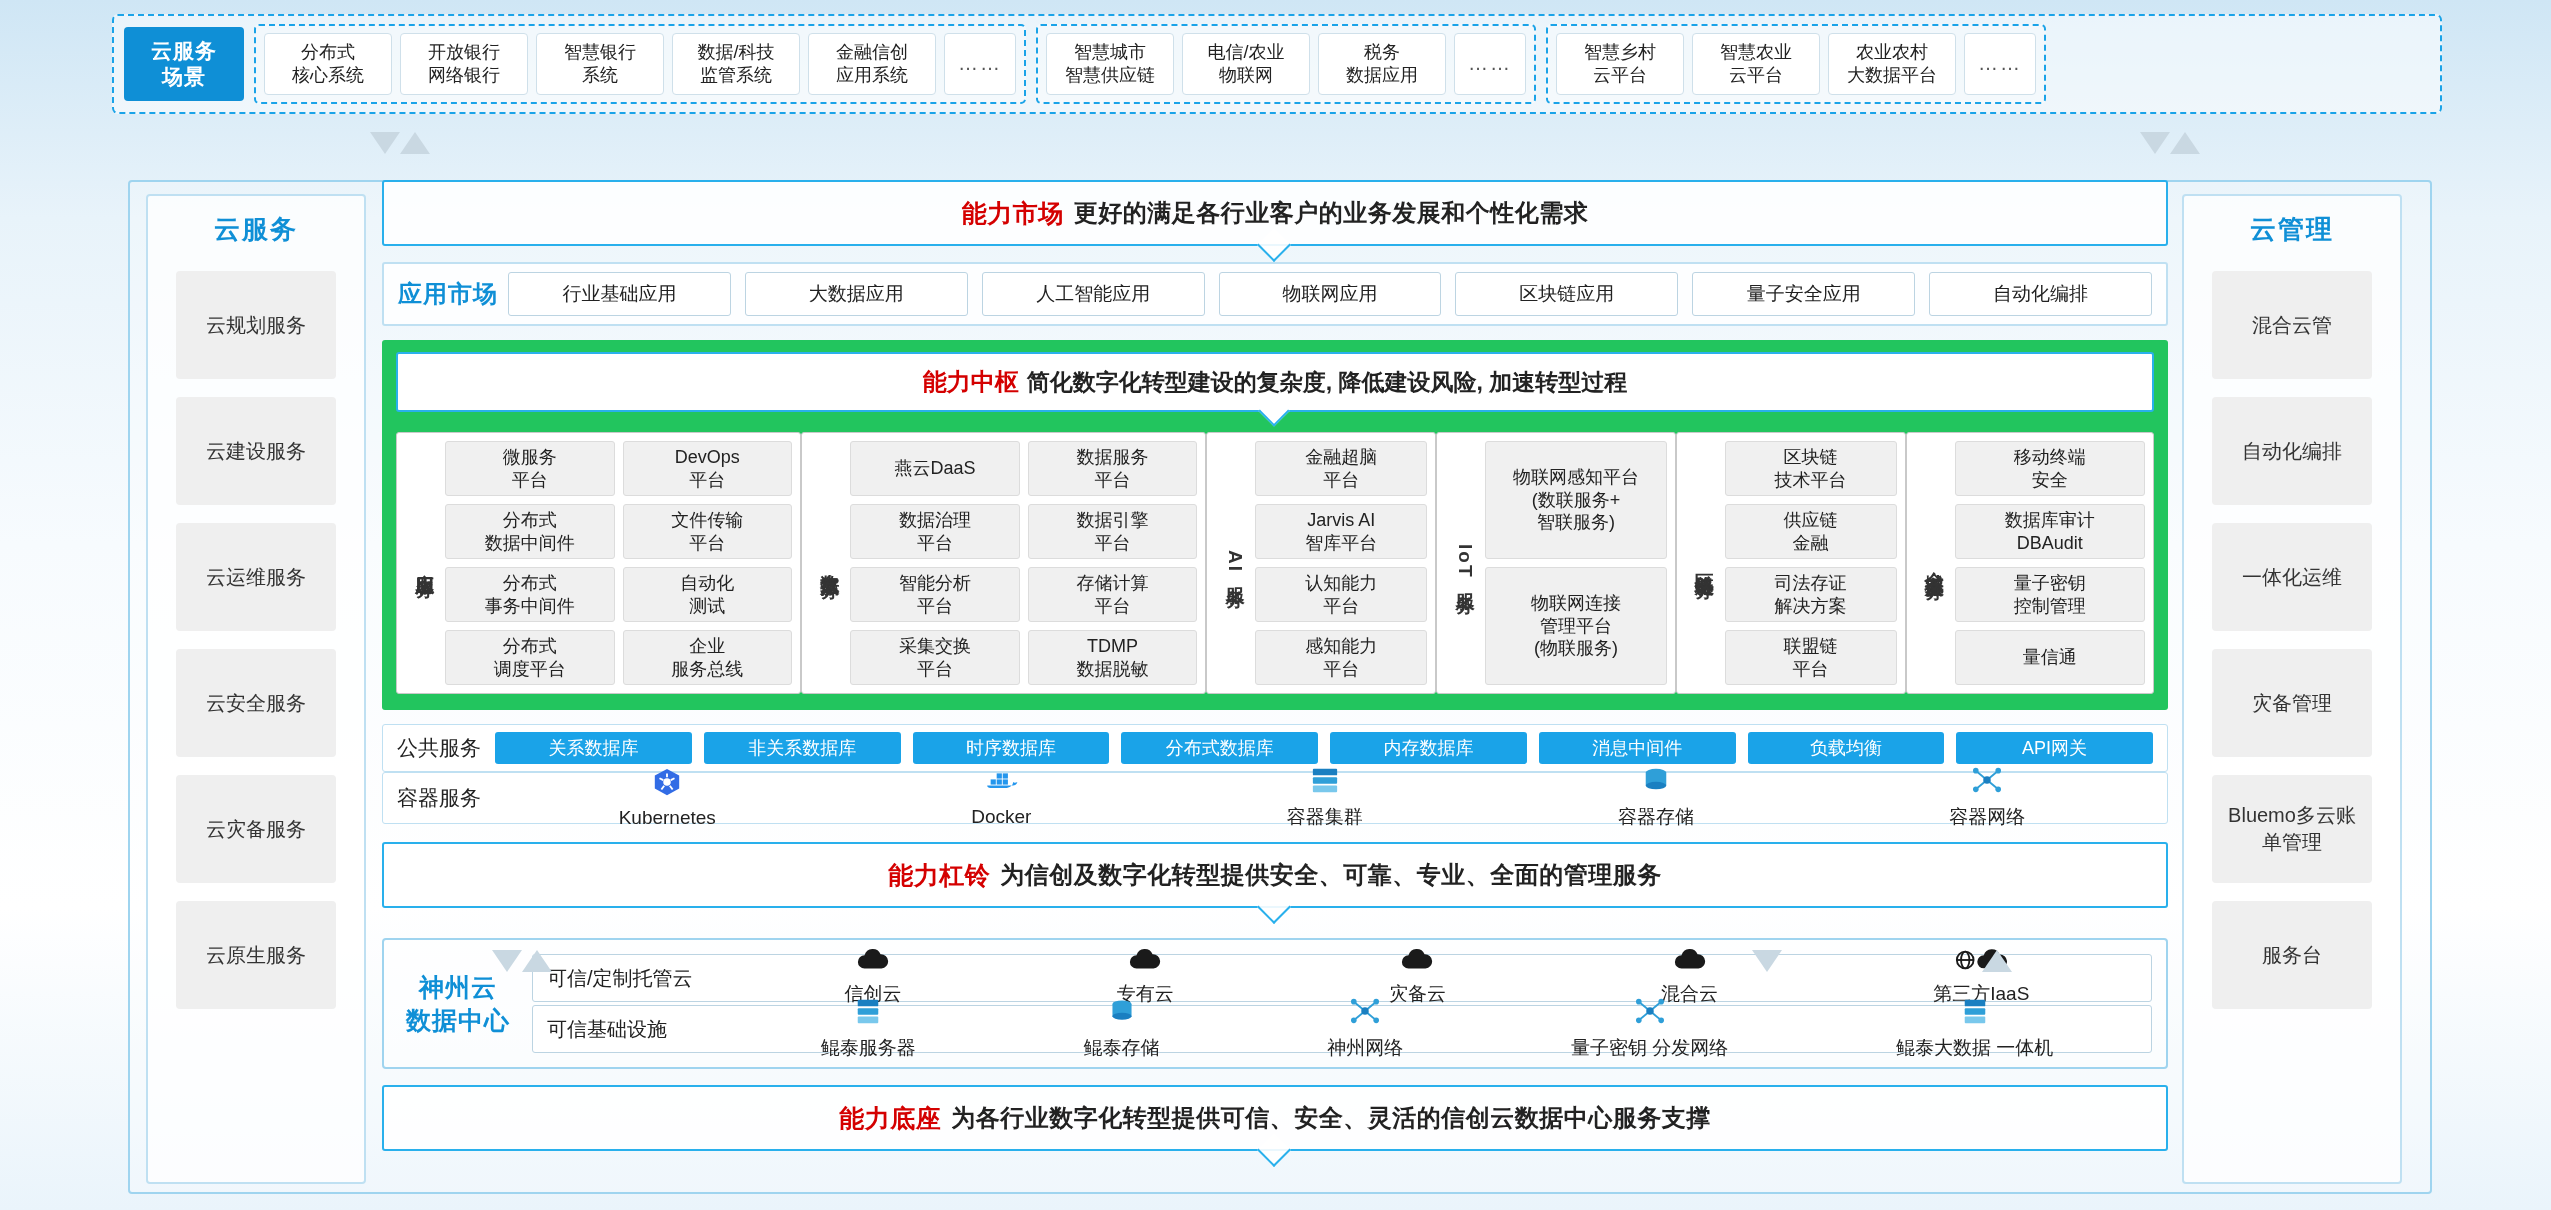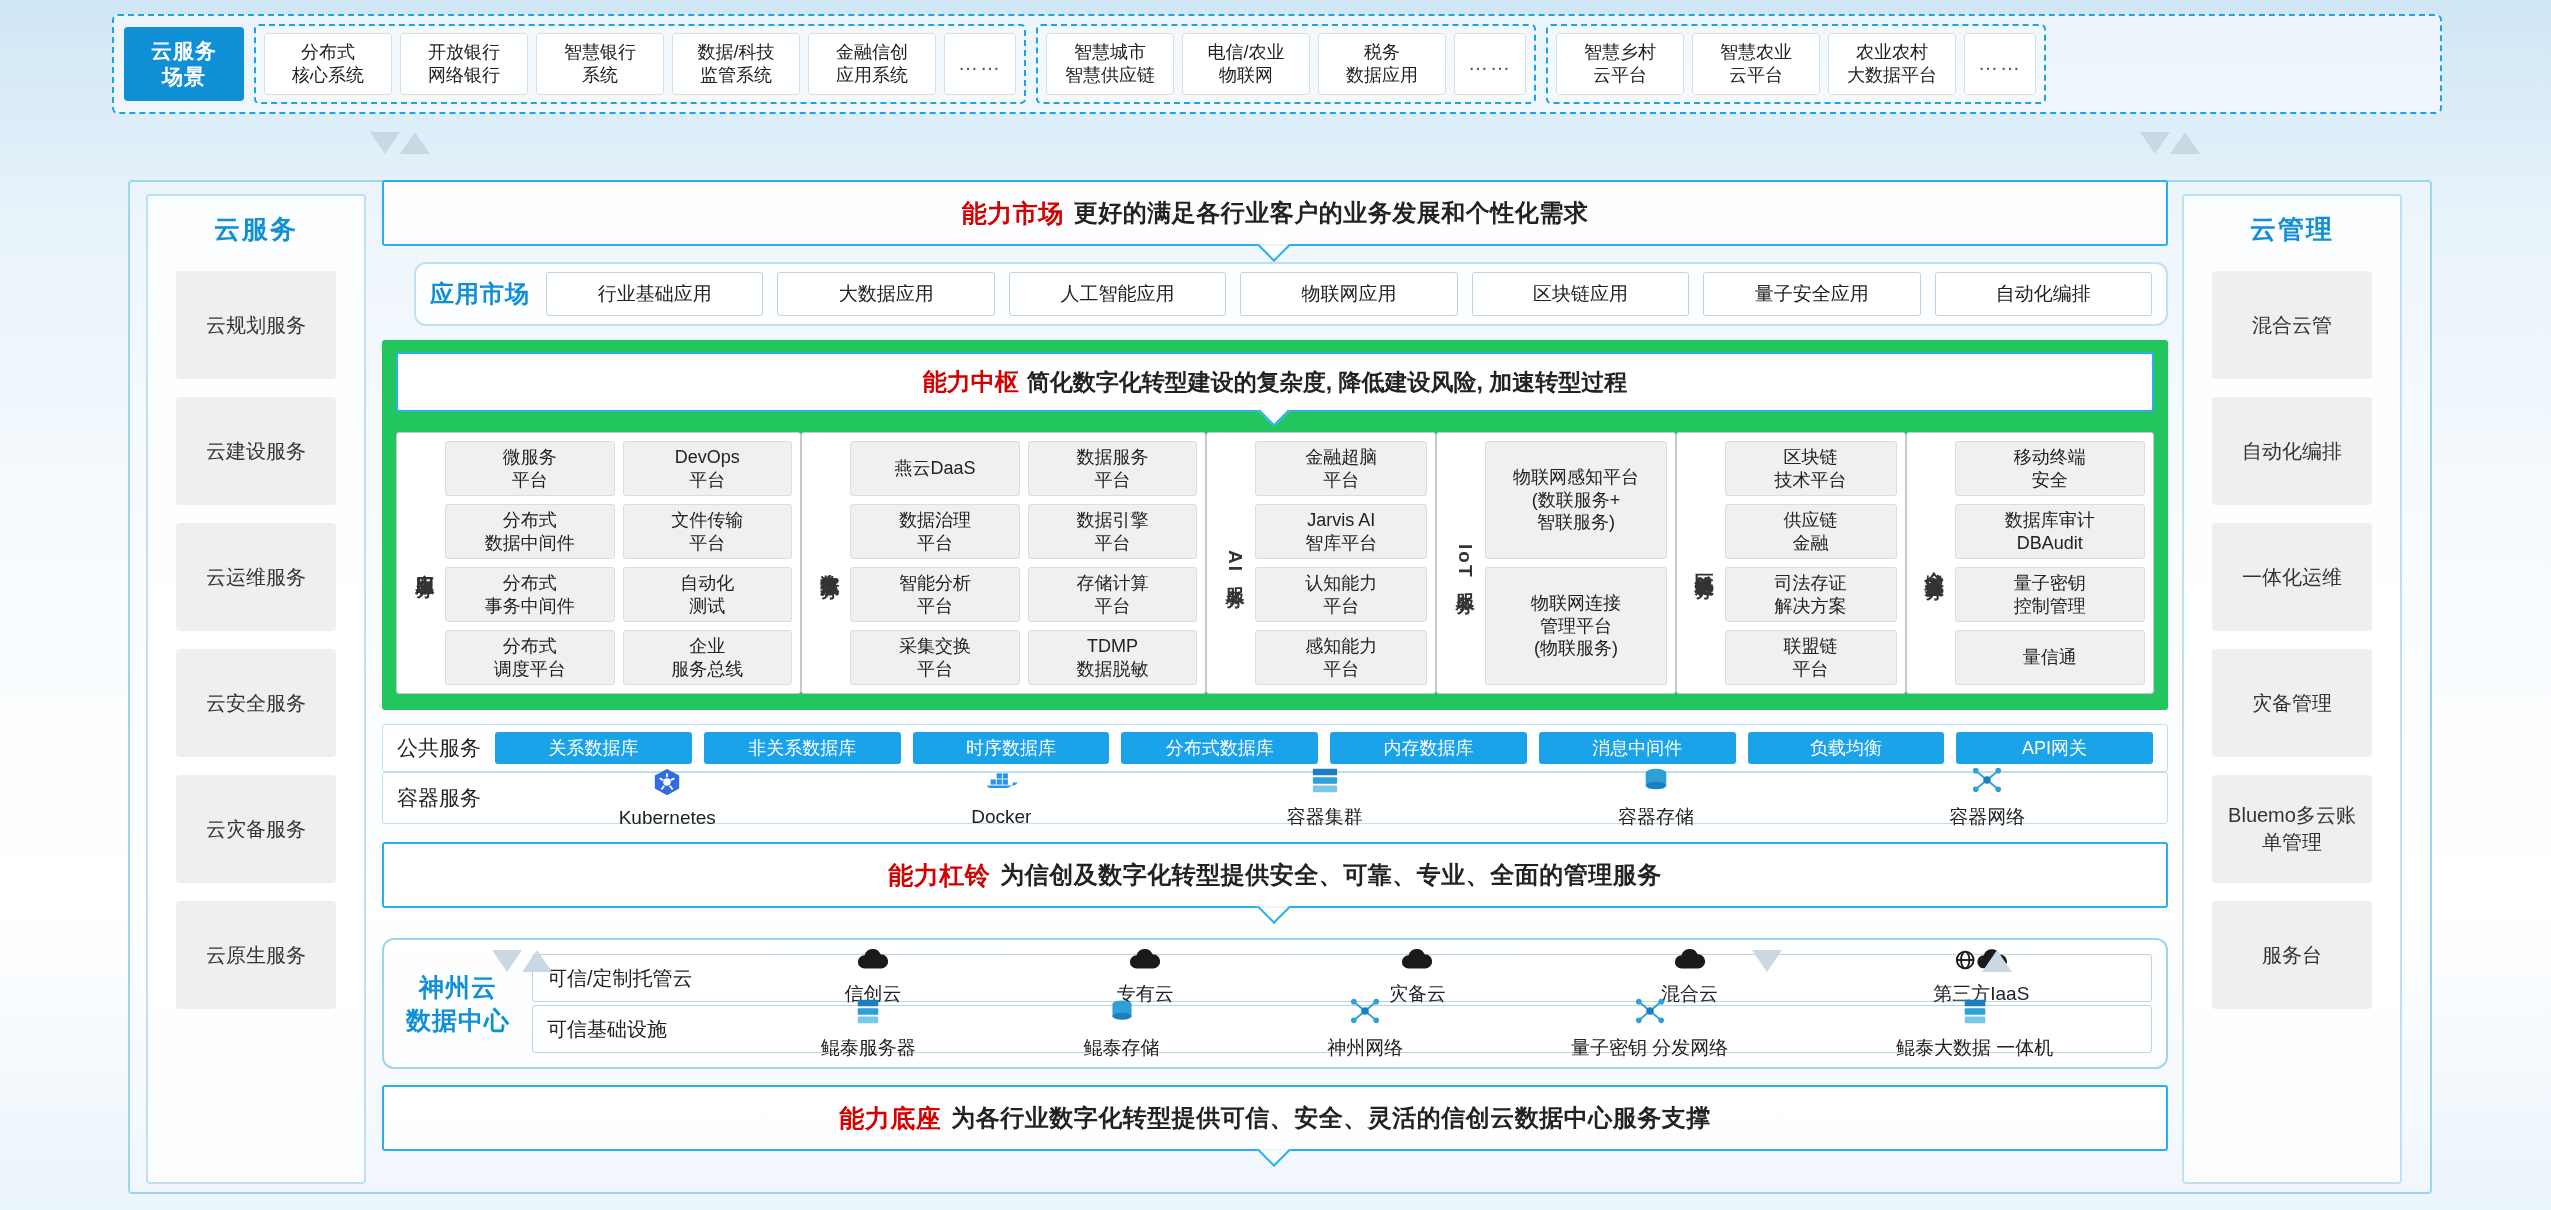--- a/index.html
+++ b/index.html
@@ -76,22 +76,22 @@
   }
   .banner .sub{color:#222;font-weight:bold;margin-left:10px;font-size:24px;}
   .banner:after{
     content:"";position:absolute;left:50%;bottom:-13px;margin-left:-13px;width:22px;height:22px;
     background:rgba(255,255,255,.9);border-right:2px solid #29b0ec;border-bottom:2px solid #29b0ec;
     transform:rotate(45deg);
   }
 
   
   .appmkt{
-    margin-top:16px;height:64px;border:2px solid #bfe0f2;border-radius:12px;background:rgba(255,255,255,.85);
-    display:flex;align-items:center;padding:0 14px;box-sizing:border-box;gap:16px;margin-left:32px;
+    margin-top:16px;height:64px;border:2px solid #bfe0f2;border-radius:3px;background:rgba(255,255,255,.85);
+    display:flex;align-items:center;padding:0 14px;box-sizing:border-box;gap:10px;
   }
   .appmkt .lbl{font-size:24px;font-weight:bold;color:#0f8fd6;white-space:nowrap;letter-spacing:1px;}
   .appmkt .cells{display:flex;gap:14px;flex:1;}
   .appmkt .cell{
     flex:1;height:42px;border:1px solid #bcd4e2;border-radius:3px;background:#fff;
     display:flex;align-items:center;justify-content:center;font-size:19px;color:#222;white-space:nowrap;
   }
 
   
   .hub{
@@ -141,21 +141,21 @@
   }
   .controw .lbl{font-size:21px;color:#222;white-space:nowrap;margin-right:10px;}
   .controw .citems{display:flex;flex:1;justify-content:space-around;align-items:center;}
   .citem{display:flex;align-items:center;gap:10px;font-size:19px;color:#222;white-space:nowrap;flex-direction:column;}
 
   
   .lever{margin-top:18px;}
 
   
   .dc-frame{
-    margin-top:30px;border:2px solid #9fd4ef;border-radius:12px;background:rgba(255,255,255,.55);
+    margin-top:30px;border:2px solid #9fd4ef;border-radius:4px;background:rgba(255,255,255,.55);
     padding:14px;box-sizing:border-box;position:relative;
   }
   .dc-inner{display:flex;align-items:center;gap:14px;}
   .dc-title{
     width:120px;min-width:120px;text-align:center;font-size:25px;font-weight:bold;color:#0f8fd6;line-height:1.3;letter-spacing:1px;
   }
   .dc-rows{flex:1;display:flex;flex-direction:column;gap:3px;}
   .dc-row{
     height:48px;border:1px solid #bcd4e2;border-radius:3px;background:#fff;
     display:flex;align-items:center;padding:0 14px;box-sizing:border-box;

